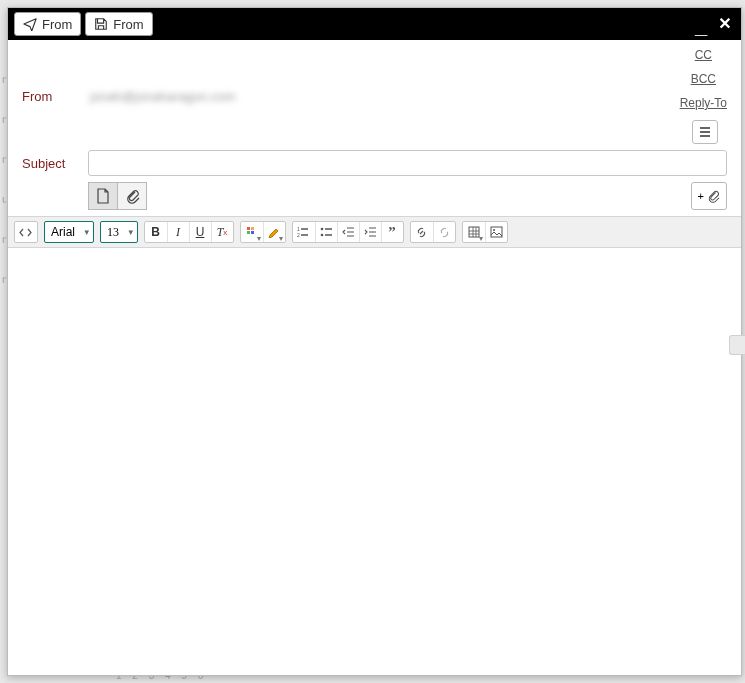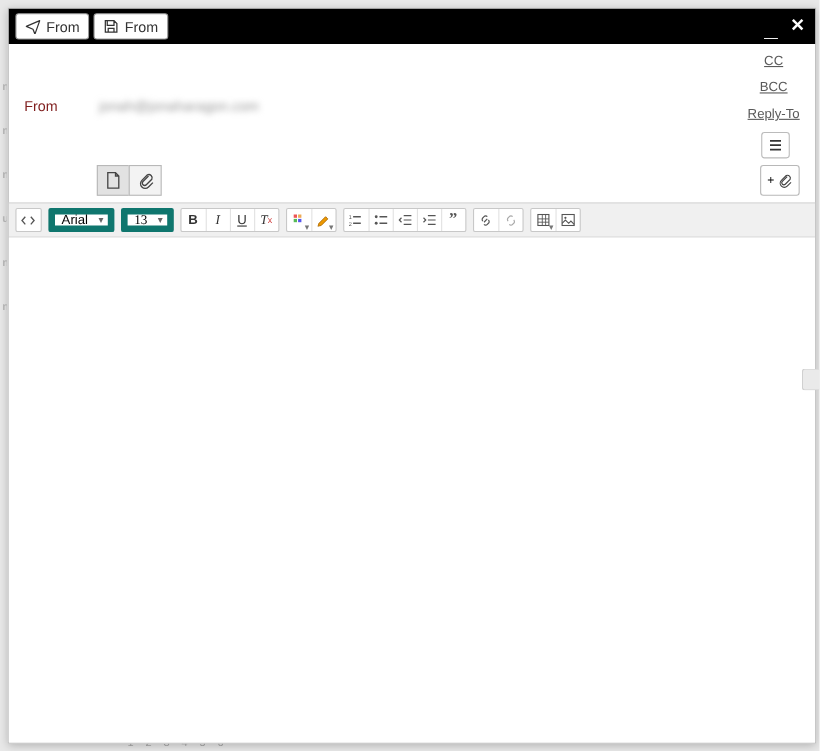--- a/index.html
+++ b/index.html
@@ -173,21 +173,21 @@
     align-items:center;
     justify-content:center;
     cursor:pointer;
     font-size:12px;
     color:#333;
     border-right:1px solid transparent;
     position:relative;
   }
   .tb-group .tb-btn + .tb-btn { border-left:1px solid #e2e2e2; }
   .tb-select {
-    border:6px solid #0f766e;
+    border:1px solid #0f766e;
     background:#fff;
     height:22px;
     font-size:12px;
     padding:0 18px 0 6px;
     display:flex;
     align-items:center;
     border-radius:2px;
     position:relative;
     cursor:pointer;
     min-width:50px;
@@ -286,20 +286,26 @@
           <div class="menu-btn">
             <svg width="14" height="14" viewBox="0 0 14 14">
                 <path d="M2 3h10M2 7h10M2 11h10" stroke="#333" stroke-width="1.6"></path>
               </svg>
           </div>
         </div>
       </div>
     </div>
 
 
+    <div class="field-row">
+      <div class="field-label">Subject</div>
+      <div class="field-body">
+        <input class="text-input" value="" style="">
+      </div>
+    </div>
 
     <div class="attach-row">
       <div class="attach-group">
         <div class="icon-btn active">
           <svg width="14" height="16" viewBox="0 0 14 16">
               <path d="M2 1h7l3 3v11H2z M9 1v3h3" fill="none" stroke="#444" stroke-width="1.2"></path>
             </svg>
         </div>
         <div class="icon-btn">
           <svg width="16" height="16" viewBox="0 0 16 16">

